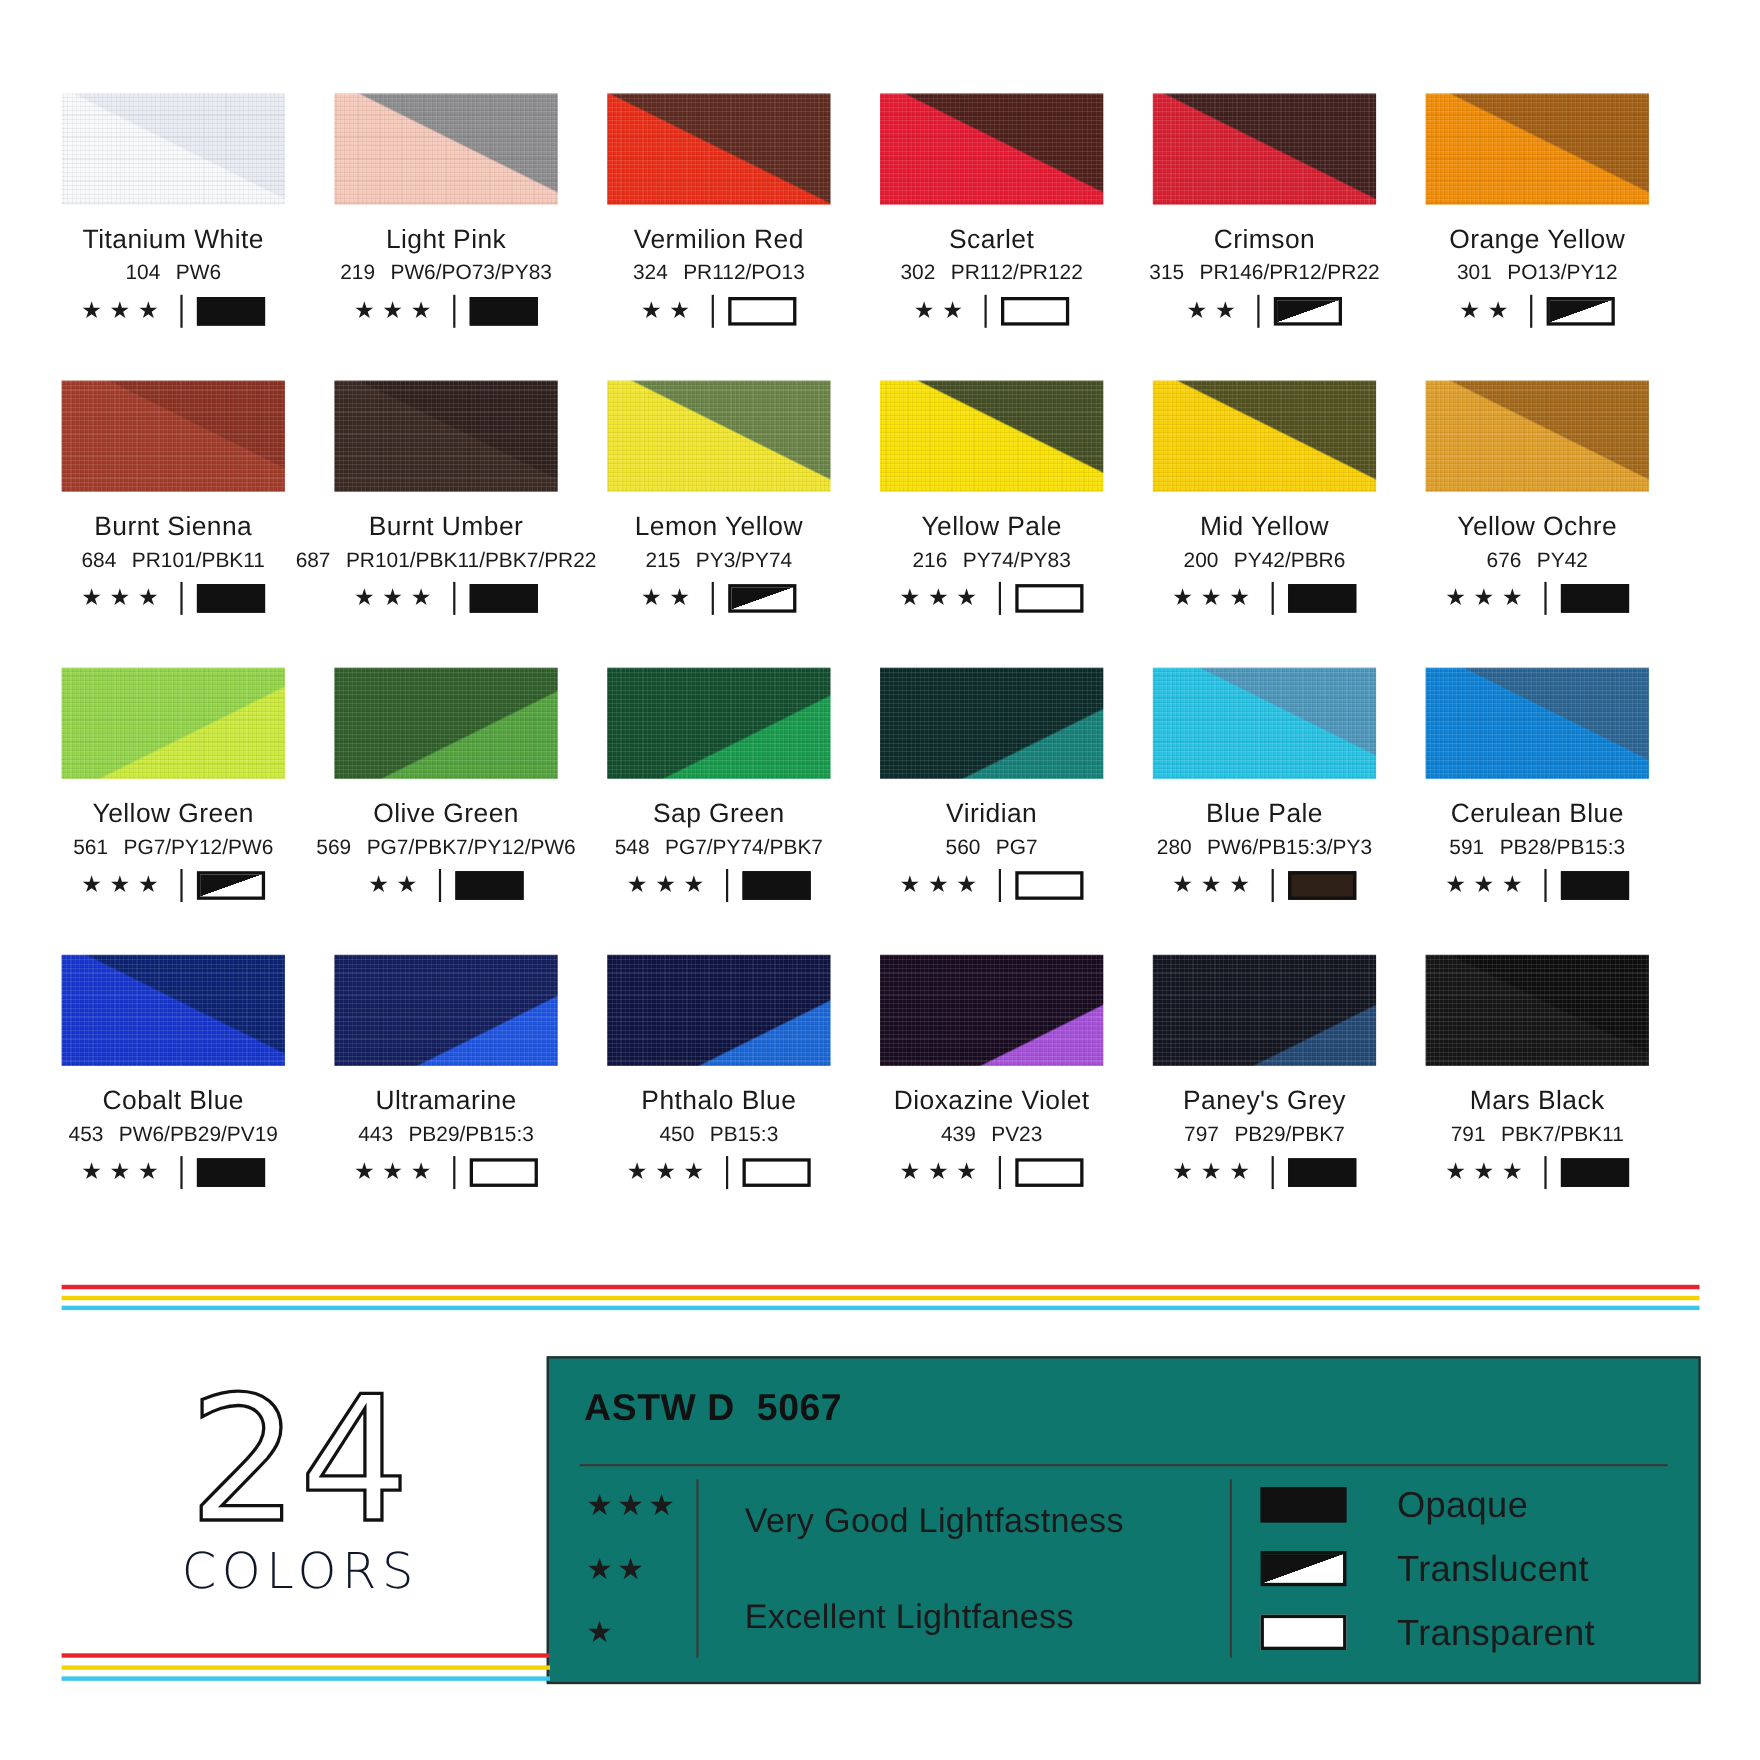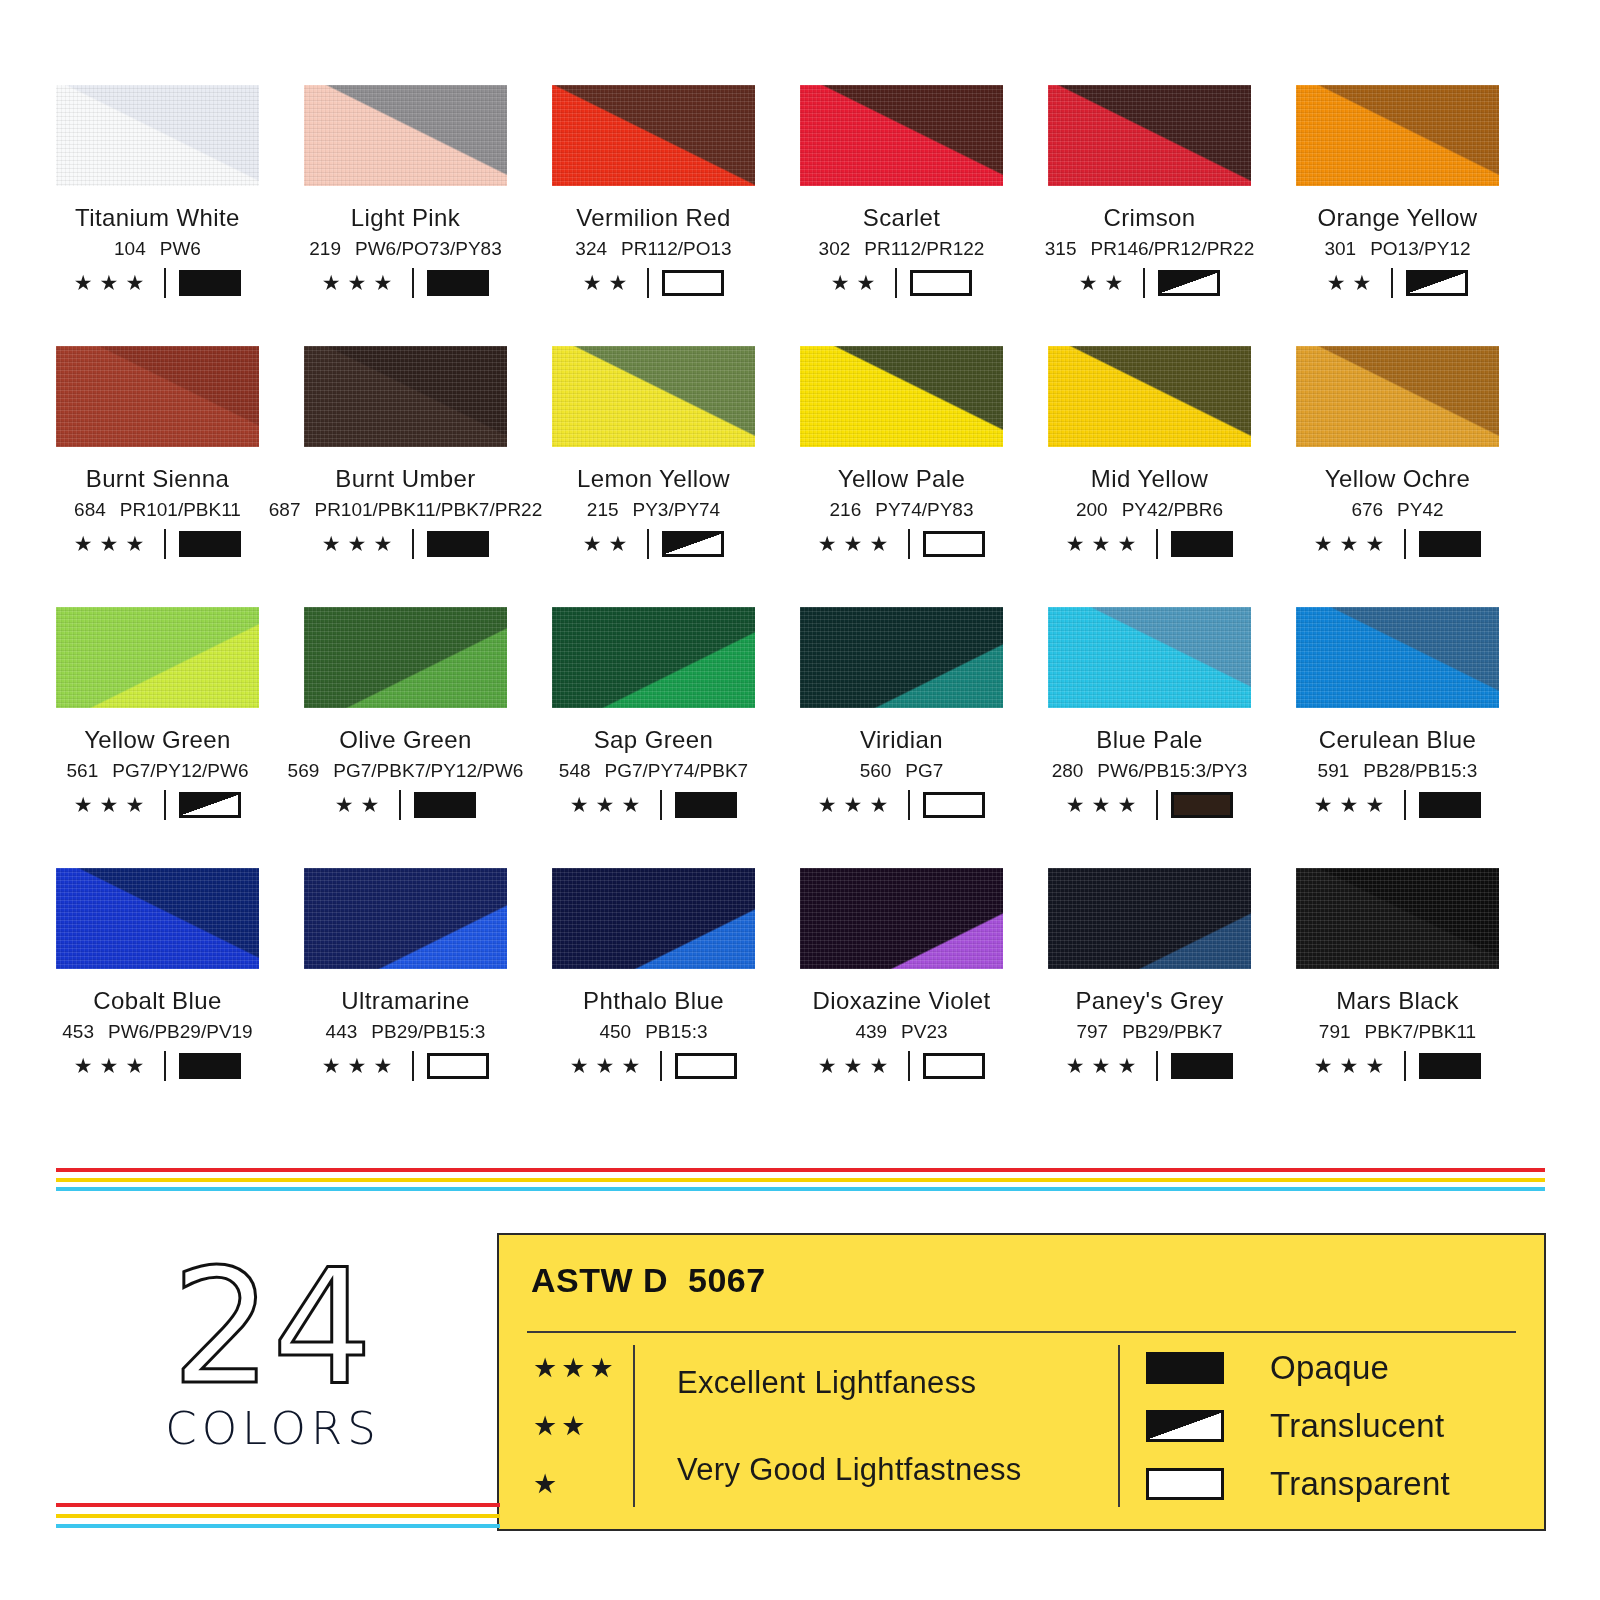--- a/index.html
+++ b/index.html
@@ -36,21 +36,21 @@
   .stripe.short{left:56px;width:444px;}
   
   .count24{position:absolute;left:152px;top:1240px;width:240px;height:175px;}
   .count-label{
     position:absolute;left:118px;top:1402px;width:310px;text-align:center;
     font-size:45px;letter-spacing:5px;font-weight:300;color:#0f172a;
     font-family:"DejaVu Sans", sans-serif;
   }
   .legend{
     position:absolute;left:497px;top:1233px;width:1049px;height:298px;
-    border:2px solid #2a2a2a;background:#fde047;box-sizing:border-box;
+    border:2px solid #2a2a2a;background:#0f766e;box-sizing:border-box;
   }
   .legend-header{
     position:absolute;left:32px;right:28px;top:26px;display:flex;justify-content:space-between;
     font-size:34px;font-weight:bold;letter-spacing:.5px;white-space:pre;color:#111;
   }
   .legend-divider{position:absolute;left:28px;right:28px;top:96px;height:2px;background:#3a3a3a;}
   .legend-body{
     position:absolute;left:34px;right:24px;top:104px;bottom:16px;
     display:flex;align-items:stretch;
   }
@@ -418,22 +418,22 @@
   </div>
   <div class="legend-divider"></div>
   <div class="legend-body">
     <div class="col lf-stars">
       <span>★★★</span>
       <span>★★</span>
       <span>★</span>
     </div>
     <div class="vline"></div>
     <div class="col lf-labels">
+      <span>Very Good Lightfastness</span>
       <span>Excellent Lightfaness</span>
-      <span>Very Good Lightfastness</span>
     </div>
     <div class="vline"></div>
     <div class="col op-icons">
       <span class="oicon icon-opaque"></span>
       <span class="oicon icon-translucent"></span>
       <span class="oicon icon-transparent"></span>
     </div>
     <div class="col op-labels">
       <span>Opaque</span>
       <span>Translucent</span>

